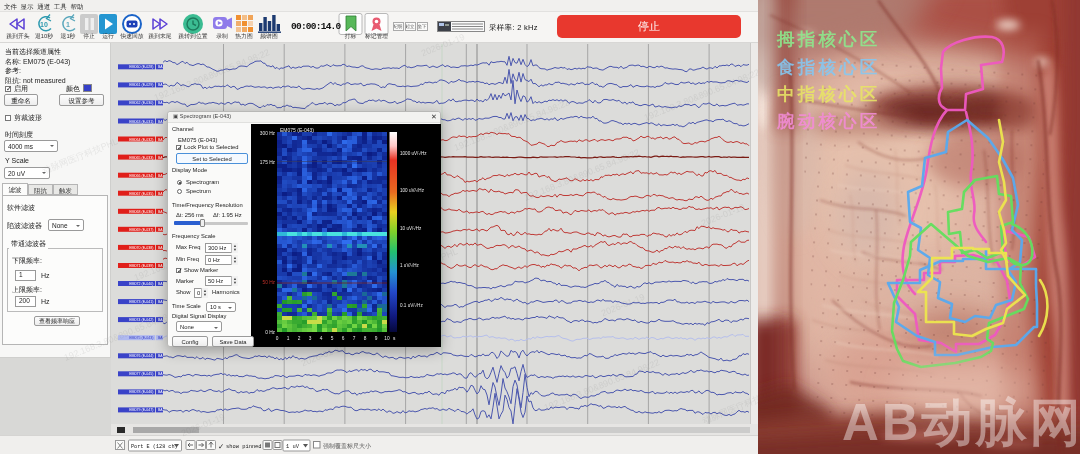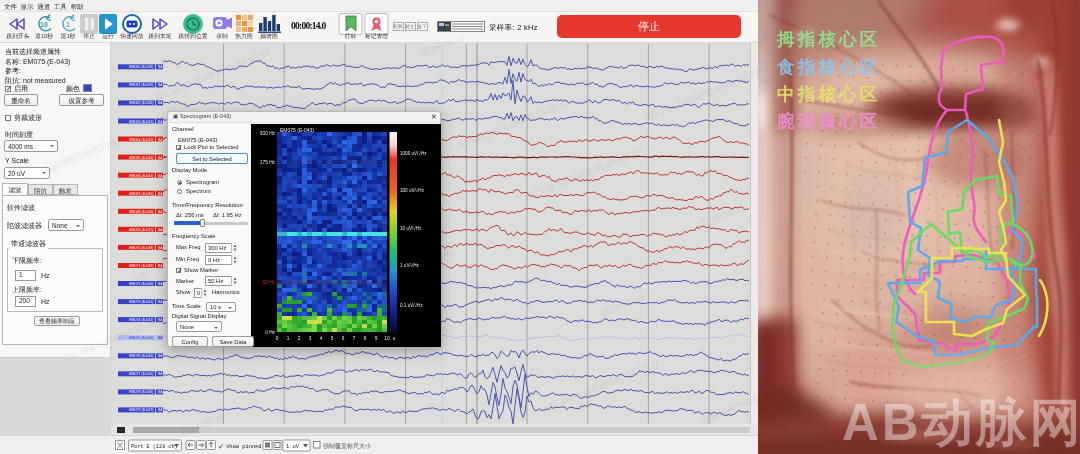--- a/index.html
+++ b/index.html
@@ -90,21 +90,21 @@
     <div class="t" style="left:89px;top:31.5px;font-size:5.8px;color:#333;transform:translateX(-50%)">停止</div>
     <div class="t" style="left:108px;top:31.5px;font-size:5.8px;color:#333;transform:translateX(-50%)">运行</div>
     <div class="t" style="left:132px;top:31.5px;font-size:5.8px;color:#333;transform:translateX(-50%)">快速回放</div>
     <div class="t" style="left:160px;top:31.5px;font-size:5.8px;color:#333;transform:translateX(-50%)">跳到末尾</div>
     <div class="t" style="left:193px;top:31.5px;font-size:5.8px;color:#333;transform:translateX(-50%)">跳转到位置</div>
     <div class="t" style="left:222px;top:31.5px;font-size:5.8px;color:#333;transform:translateX(-50%)">录制</div>
     <div class="t" style="left:244px;top:31.5px;font-size:5.8px;color:#333;transform:translateX(-50%)">热力图</div>
     <div class="t" style="left:269px;top:31.5px;font-size:5.8px;color:#333;transform:translateX(-50%)">频谱图</div>
     <div class="t" style="left:350.5px;top:31.5px;font-size:5.8px;color:#333;transform:translateX(-50%)">打标</div>
     <div class="t" style="left:376.5px;top:31.5px;font-size:5.8px;color:#333;transform:translateX(-50%)">标记管理</div>
-    <div class="t" style="left:291px;top:21px;font-size:9.5px;letter-spacing:-0.75px;font-family:Liberation Serif, serif;font-weight:bold;color:#111">00:00:14.0</div>
+    <div class="t" style="left:291px;top:21px;font-size:9.5px;letter-spacing:-0.75px;font-family:Liberation Mono, monospace;font-weight:bold;color:#111">00:00:14.0</div>
     <div class="abs" style="left:392.5px;top:22px;width:11px;height:8.5px;border:1px solid #aaa;background:#fbfbfa;font-size:4.5px;color:#444;text-align:center;line-height:8px;white-space:nowrap;overflow:hidden">纪明</div>
     <div class="abs" style="left:404.5px;top:22px;width:11px;height:8.5px;border:1px solid #aaa;background:#fbfbfa;font-size:4.5px;color:#444;text-align:center;line-height:8px;white-space:nowrap;overflow:hidden">起立</div>
     <div class="abs" style="left:416.5px;top:22px;width:11px;height:8.5px;border:1px solid #aaa;background:#fbfbfa;font-size:4.5px;color:#444;text-align:center;line-height:8px;white-space:nowrap;overflow:hidden">坐下</div>
     <svg class="abs" style="left:437px;top:21px" width="48" height="11">
 <rect x="0.5" y="0.5" width="47" height="10" fill="#fafafa" stroke="#888"></rect>
 <rect x="1" y="1" width="13" height="9" fill="#3c4048"></rect>
 <rect x="2" y="2" width="5" height="3" fill="#b0c4e8"></rect>
       <rect x="8" y="3" width="4" height="2" fill="#909890"></rect>
 <g stroke="#555" stroke-width="0.7">
         <line x1="15" y1="3" x2="46" y2="3"></line>

